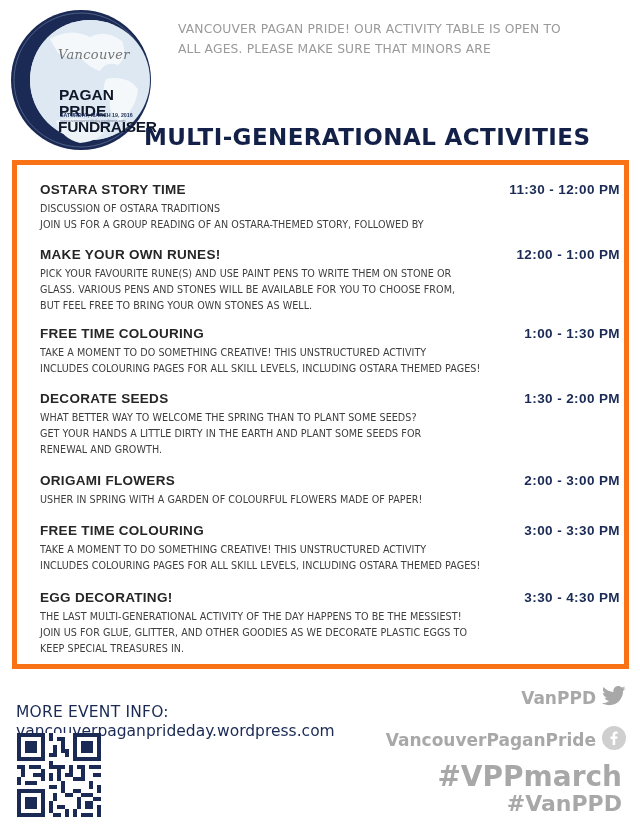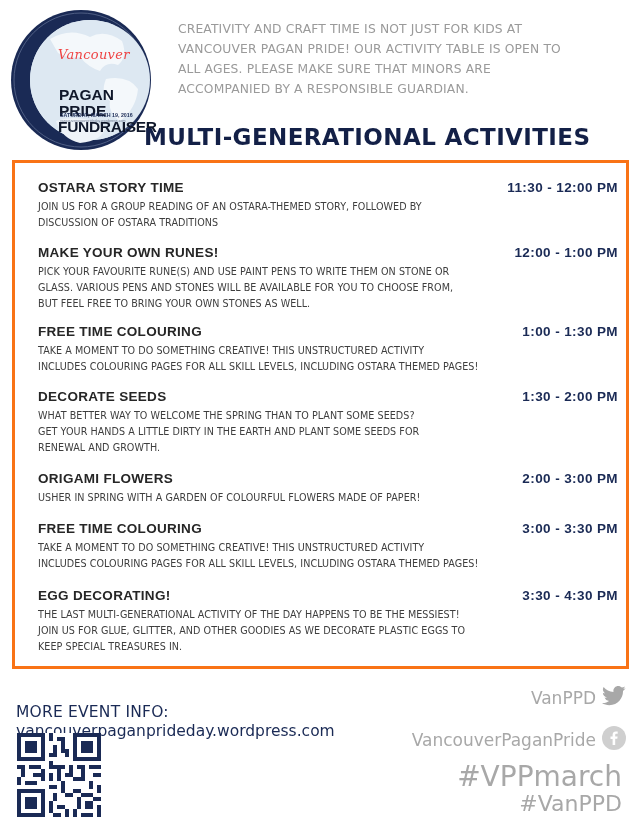--- a/index.html
+++ b/index.html
@@ -3,49 +3,49 @@
 <meta charset="utf-8">
 <style>
   * { box-sizing: border-box; margin: 0; padding: 0; }
   html, body { width: 640px; height: 828px; background: #ffffff; overflow: hidden; }
   body { position: relative; font-family: "DejaVu Sans", sans-serif; color: #2b2b2b; }
 
   
   .logo { position: absolute; left: 10px; top: 9px; width: 142px; height: 142px; }
   .logo svg { position: absolute; left: 0; top: 0; }
   .logo .logo-text { position: absolute; left: 0; top: 0; width: 142px; height: 142px; }
-  .logo .lt-van { position: absolute; left: 48px; top: 38px; font-family: "DejaVu Serif", serif; font-style: italic; font-size: 13px; color: #ef4444; letter-spacing: 0.3px; }
+  .logo .lt-van { position: absolute; left: 48px; top: 38px; font-family: "DejaVu Serif", serif; font-style: italic; font-size: 13px; color: #737373; letter-spacing: 0.3px; }
   .logo .lt-big { position: absolute; left: 49px; font-family: "Liberation Sans", sans-serif; font-weight: bold; color: #0f172a; line-height: 1; margin-top: 25px; }
   .logo .lt-pagan { top: 53px; font-size: 15.5px; }
   .logo .lt-pride { top: 69px; font-size: 15.5px; }
   .logo .lt-fund { top: 85px; font-size: 15.5px; left: 48px; letter-spacing: -0.3px; }
   .logo .lt-date { position: absolute; left: 50px; top: 103px; font-family: "Liberation Sans", sans-serif; font-weight: bold; font-size: 5.3px; color: #1a2a55; }
   .logo .lt-url { position: absolute; left: 50px; top: 110px; font-family: "Liberation Sans", sans-serif; font-size: 3.6px; color: #6d7a92; }
 
   
   .intro { position: absolute; left: 178px; top: 19px; width: 450px; font-family: "DejaVu Sans", sans-serif; font-size: 12.3px; line-height: 20px; color: #9a9a9a; letter-spacing: 0.15px; }
   .intro div { white-space: nowrap; }
 
   
   .title { position: absolute; left: 144px; top: 124px; font-family: "DejaVu Sans", sans-serif; font-weight: bold; font-size: 23px; color: #132047; letter-spacing: 0.4px; white-space: nowrap; }
 
   
-  .schedule { position: absolute; left: 12px; top: 160px; width: 617px; height: 509px; border: 3px solid #f97316; }
+  .schedule { position: absolute; left: 12px; top: 160px; width: 617px; height: 509px; border: 5px solid #f97316; }
   .activity { position: absolute; left: 23px; width: 580px; }
   .act-name { position: absolute; left: 0; top: 0; font-family: "Liberation Sans", sans-serif; font-weight: bold; font-size: 13.5px; color: #262626; letter-spacing: 0.3px; white-space: nowrap; }
   .act-time { position: absolute; right: 0; top: 0; font-family: "Liberation Sans", sans-serif; font-weight: bold; font-size: 13.5px; color: #1a2a55; letter-spacing: 0.4px; white-space: nowrap; }
   .act-desc { position: absolute; left: 0; top: 19px; width: 500px; font-family: "DejaVu Sans", sans-serif; font-size: 9.6px; line-height: 16px; color: #3e3e3e; letter-spacing: 0.05px; }
   .act-desc div { white-space: nowrap; }
 
   
   .more-info { position: absolute; left: 16px; top: 683px; font-family: "DejaVu Sans", sans-serif; font-size: 15.5px; line-height: 19px; color: #1a2a55; margin-top: 20px; }
   .more-info .mi-label { letter-spacing: 0.2px; }
   .qr { position: absolute; left: 17px; top: 733px; width: 84px; height: 84px; }
 
-  .social { position: absolute; right: 14px; text-align: right; font-family: "DejaVu Sans", sans-serif; color: #a8a8a8; white-space: nowrap; display: flex; align-items: center; justify-content: flex-end; }
+  .social { position: absolute; right: 14px; text-align: right; font-family: "DejaVu Sans", sans-serif; color: #a8a8a8; white-space: nowrap; display: flex; align-items: center; justify-content: flex-end; font-weight: bold; }
   .social .s-text { font-size: 17px; }
   .social .s-icon { margin-left: 6px; display: inline-block; }
   .s-twitter { top: 686px; }
   .s-facebook { top: 726px; }
   .s-hash1 { top: 760px; font-size: 28px; right: 18px; }
   .s-hash2 { top: 791px; font-size: 22px; right: 18px; }
 </style>
 </head>
 <body>
 
@@ -71,36 +71,34 @@
     <div class="lt-van">Vancouver</div>
     <div class="lt-big lt-pagan">PAGAN</div>
     <div class="lt-big lt-pride">PRIDE</div>
     <div class="lt-big lt-fund">FUNDRAISER</div>
     <div class="lt-date">SATURDAY, MARCH 19, 2016</div>
     <div class="lt-url">vancouverpaganprideday.wordpress.com</div>
   </div>
 </div>
 
 <div class="intro">
-  <div>CREATIVITY AND CRAFT TIME IS NOT JUST FOR KIDS AT</div>
   <div>VANCOUVER PAGAN PRIDE! OUR ACTIVITY TABLE IS OPEN TO</div>
   <div>ALL AGES. PLEASE MAKE SURE THAT MINORS ARE</div>
-  <div>ACCOMPANIED BY A RESPONSIBLE GUARDIAN.</div>
 </div>
 
 <div class="title">MULTI-GENERATIONAL ACTIVITIES</div>
 
 <div class="schedule">
 
   <div class="activity" style="top:17px;">
     <div class="act-name">OSTARA STORY TIME</div>
     <div class="act-time">11:30 - 12:00 PM</div>
     <div class="act-desc">
+      <div>DISCUSSION OF OSTARA TRADITIONS</div>
       <div>JOIN US FOR A GROUP READING OF AN OSTARA-THEMED STORY, FOLLOWED BY</div>
-      <div>DISCUSSION OF OSTARA TRADITIONS</div>
     </div>
   </div>
 
   <div class="activity" style="top:82px;">
     <div class="act-name">MAKE YOUR OWN RUNES!</div>
     <div class="act-time">12:00 - 1:00 PM</div>
     <div class="act-desc">
       <div>PICK YOUR FAVOURITE RUNE(S) AND USE PAINT PENS TO WRITE THEM ON STONE OR</div>
       <div>GLASS. VARIOUS PENS AND STONES WILL BE AVAILABLE FOR YOU TO CHOOSE FROM,</div>
       <div>BUT FEEL FREE TO BRING YOUR OWN STONES AS WELL.</div>

